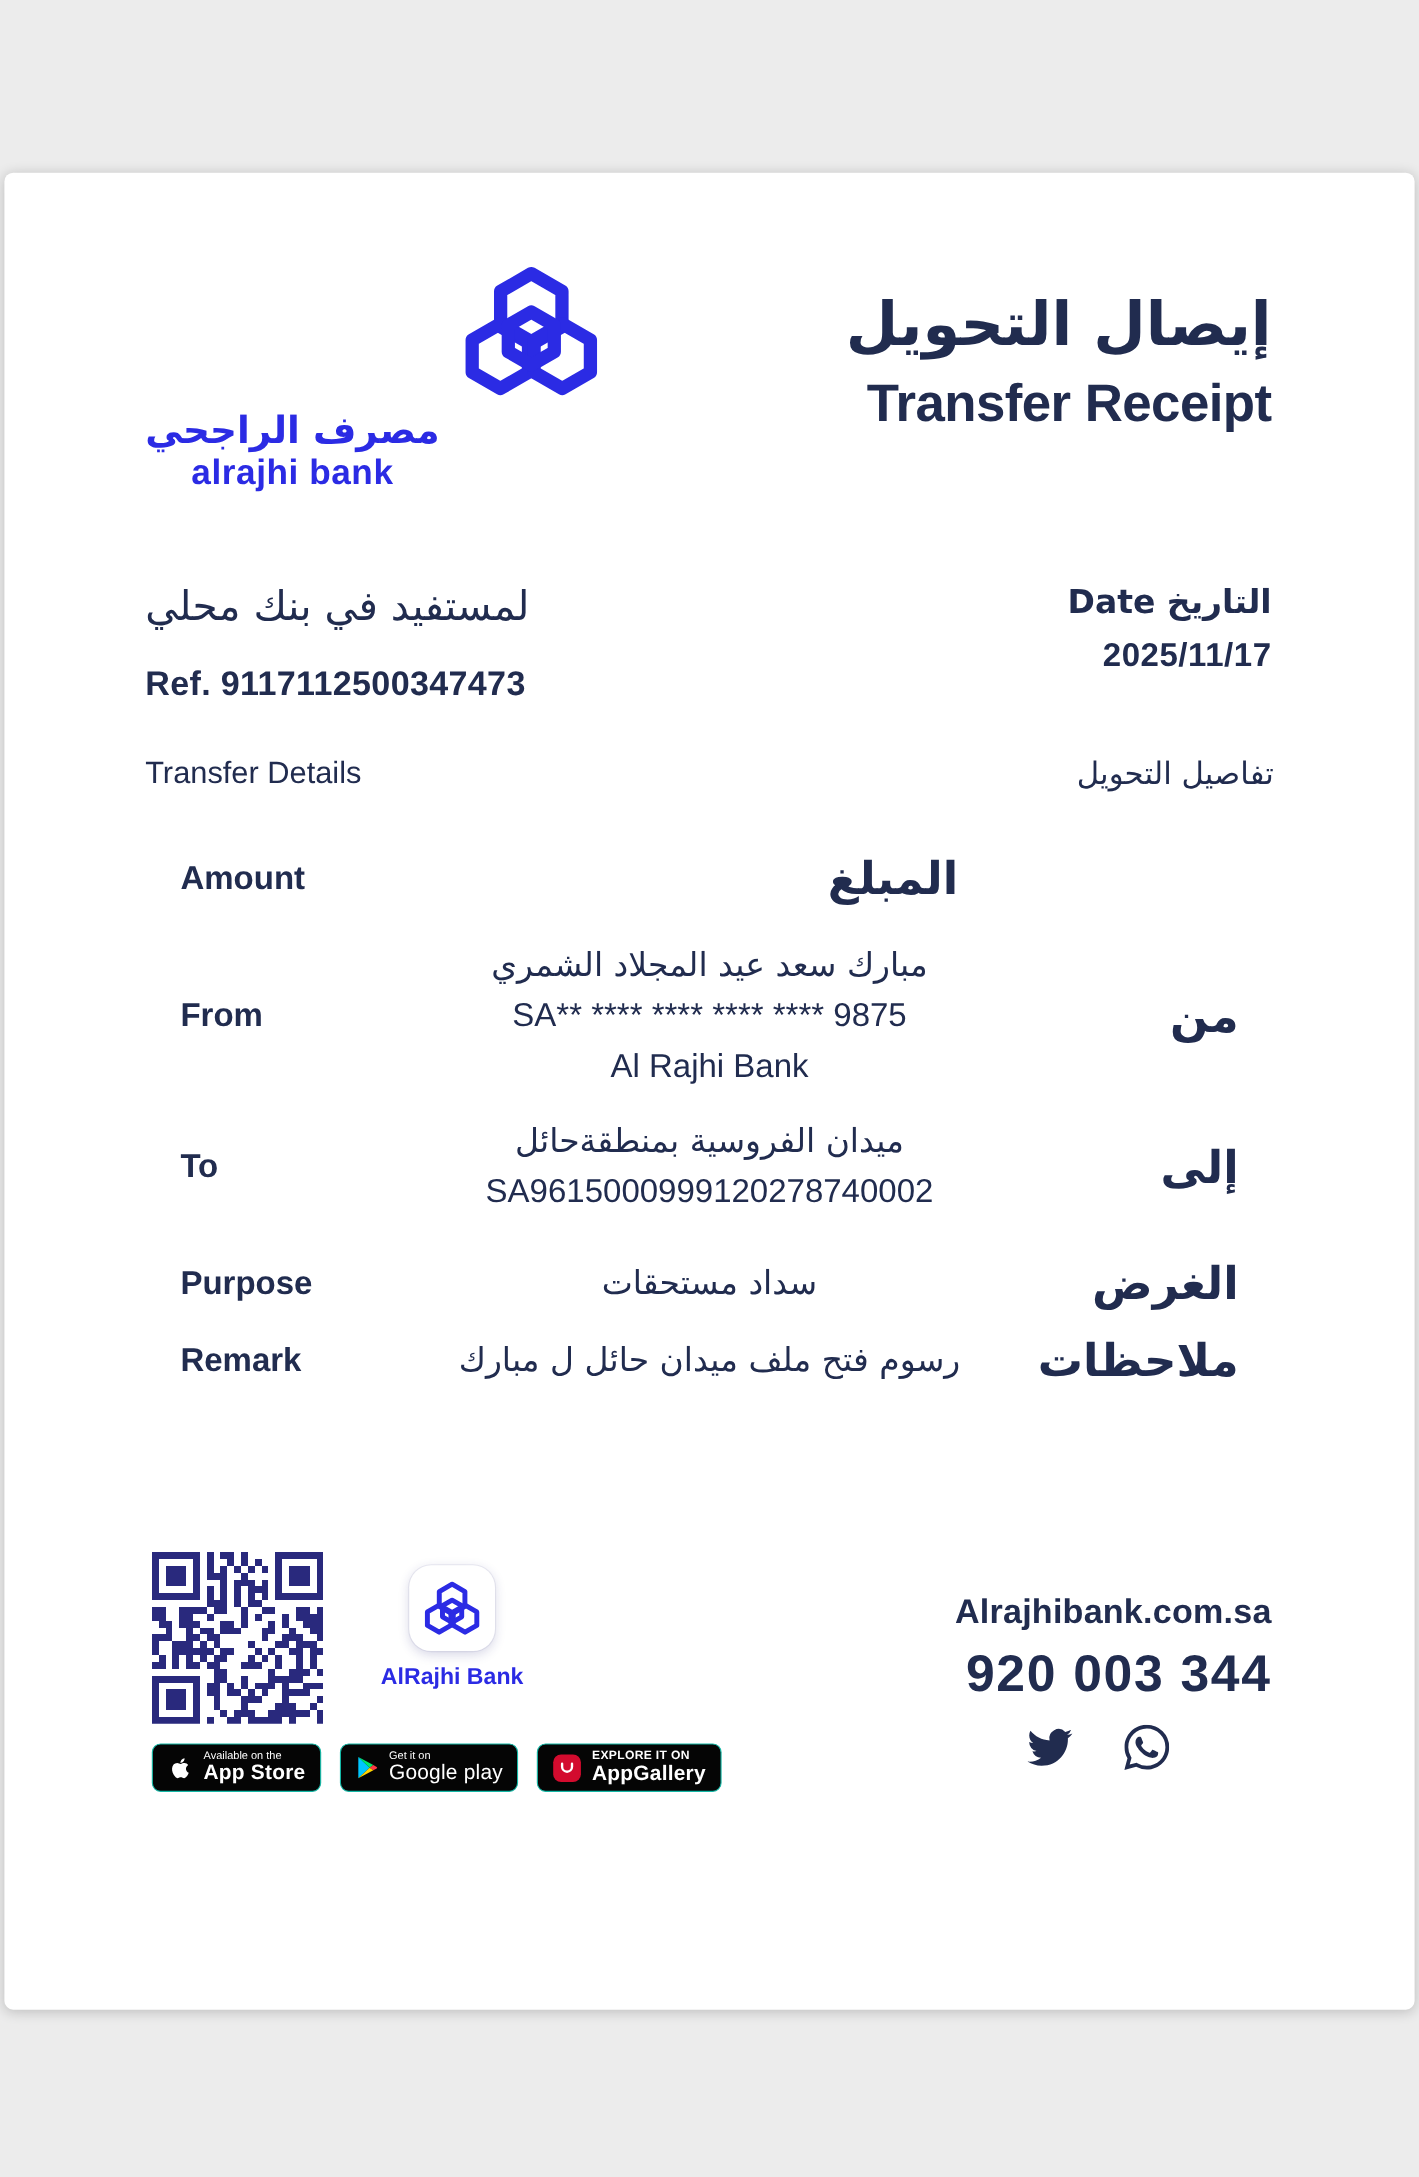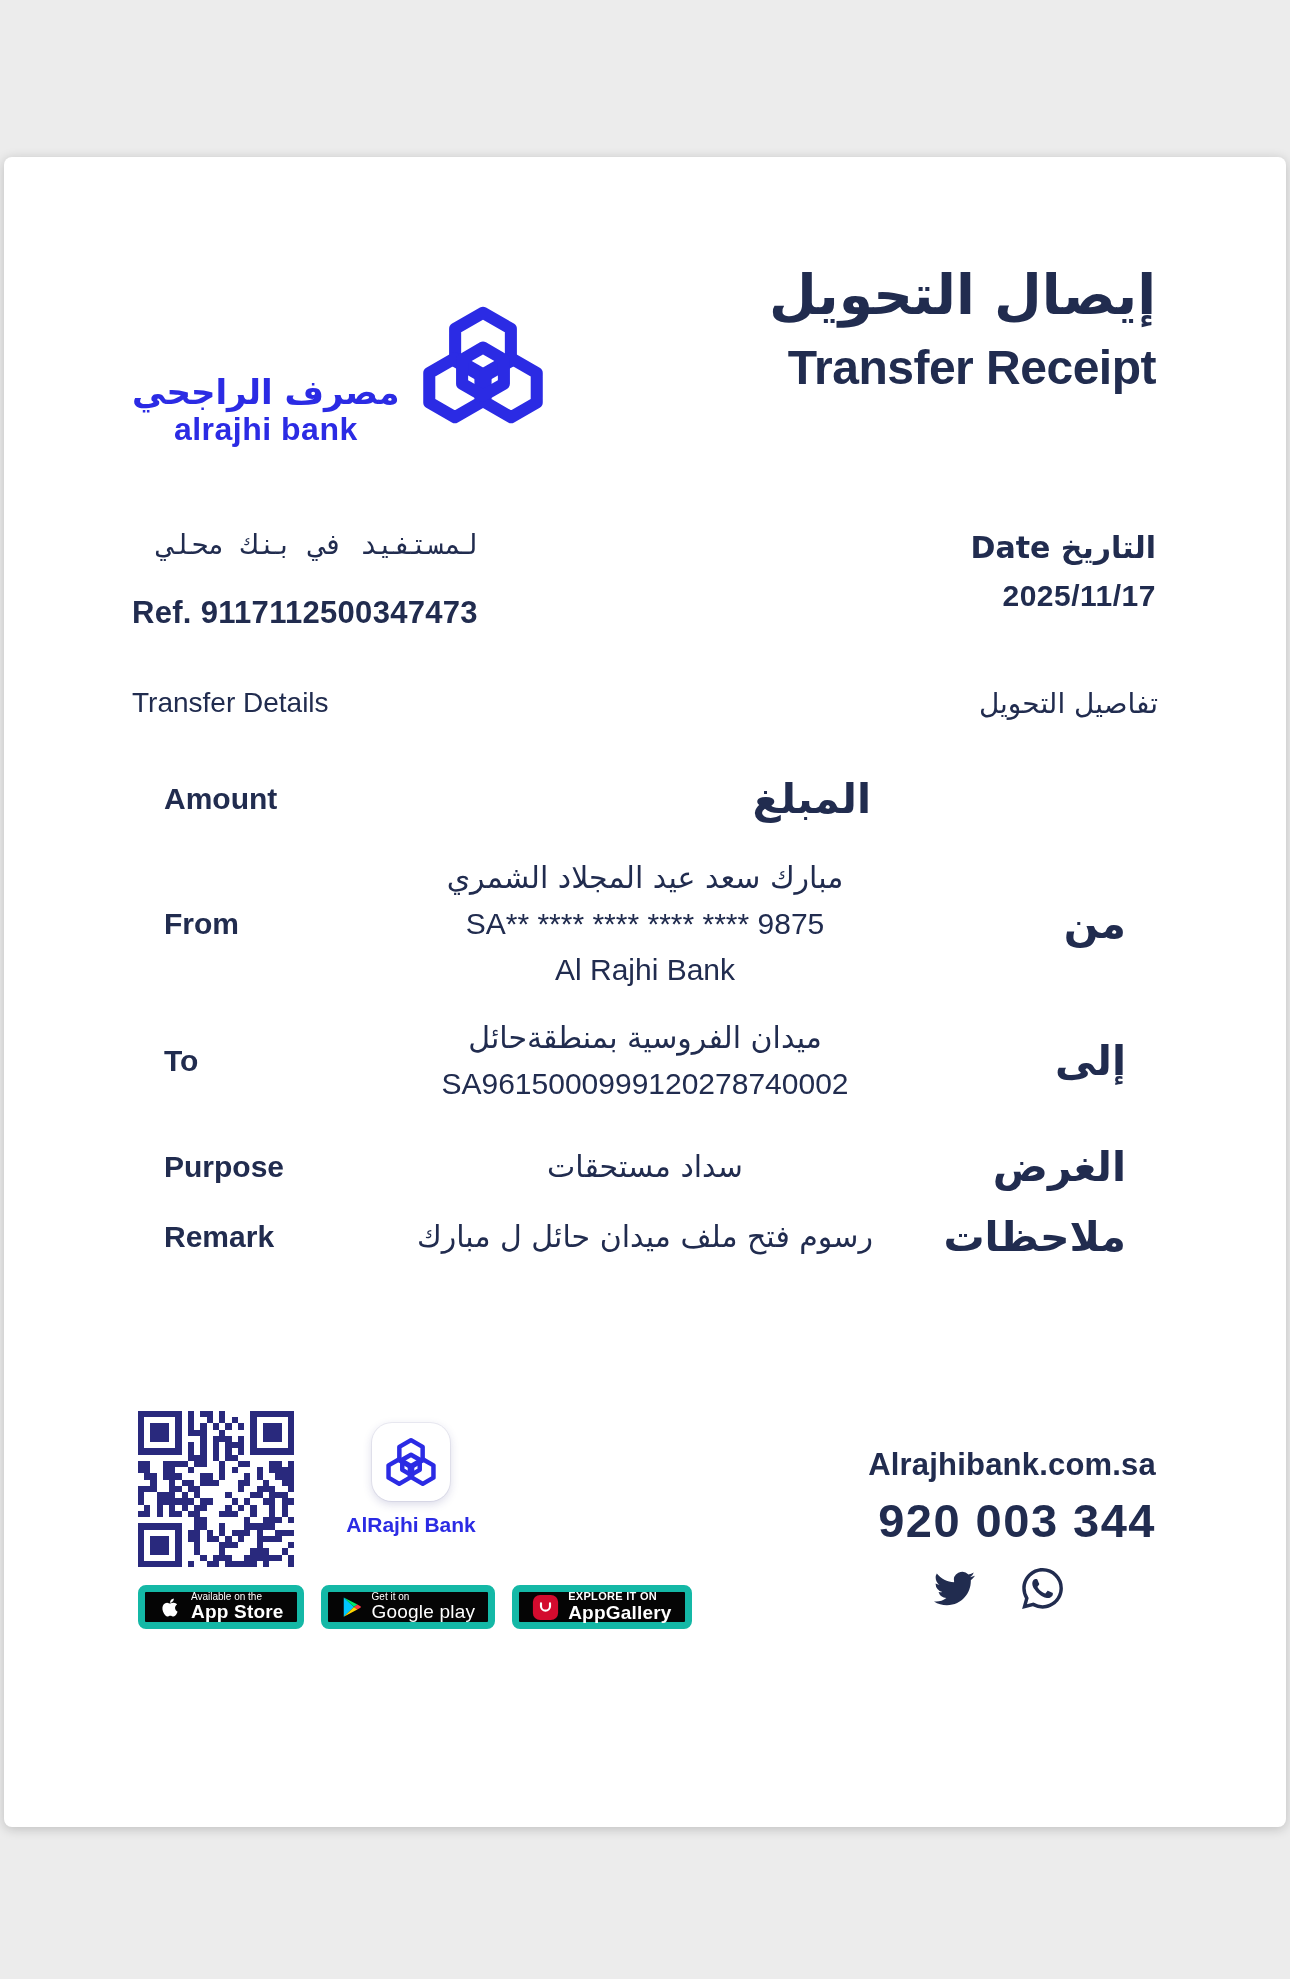--- a/index.html
+++ b/index.html
@@ -15,32 +15,32 @@
     position:relative;
     overflow:hidden;
   }
   .ar{font-family:"DejaVu Sans","Liberation Sans",sans-serif;}
   .card{
     position:absolute; left:4px; top:157px; width:1282px; height:1670px;
     background:var(--card); border-radius:8px;
     box-shadow:0 2px 12px rgba(0,0,0,.20);
   }
   
-  .logo{position:absolute; left:128px; top:60px; display:flex; align-items:flex-end;}
+  .logo{position:absolute; left:128px; top:60px; display:flex; align-items:flex-start;}
   .logo-text{margin-top:158px; text-align:center; color:var(--blue); line-height:1;}
   .logo-ar{font-size:34px; font-weight:700;}
   .logo-en{font-size:32px; font-weight:700; margin-top:4px; letter-spacing:.5px;}
   .emblem-lg{width:134px; height:160px; margin-left:16px; margin-top:4px; color:var(--blue);}
   .titles{position:absolute; right:130px; top:104px; text-align:right;}
   .title-ar{font-size:55px; font-weight:700; line-height:1.25;}
   .title-en{font-size:48px; font-weight:800; letter-spacing:-.5px; margin-top:10px;}
   
   .meta{position:absolute; top:376px; left:128px; right:130px;
         display:flex; justify-content:space-between; align-items:flex-start;}
-  .meta-note{font-size:28px; line-height:1;font-family:Liberation Mono, monospace;}
+  .meta-note{font-size:37px; line-height:1;}
   .meta-ref{font-size:31px; font-weight:600; margin-top:34px; letter-spacing:.3px;}
   .meta-right{text-align:right;}
   .meta-date-label{font-size:30px; font-weight:700; line-height:1;}
   .meta-date-value{font-size:30px; font-weight:700; margin-top:16px; letter-spacing:.5px;}
   
   .row{position:absolute; left:128px; right:128px;}
   .section-row{display:flex; justify-content:space-between; font-size:28px; top:530px;}
   .drow{display:grid; grid-template-columns:255px 1fr 255px; align-items:center;}
   .lab-en{font-size:30px; font-weight:800; padding-left:32px;}
   .lab-ar{font-size:41px; font-weight:700; text-align:right; padding-right:32px;}
@@ -51,21 +51,21 @@
   .footer-left{position:absolute; left:134px; top:1254px; display:flex; align-items:flex-start;}
   .qr{width:156px; height:156px; color:var(--qr);}
   .app-col{margin-left:54px; width:126px; display:flex; flex-direction:column; align-items:center;}
   .app-icon{width:78px; height:78px; margin-top:12px; background:#fff; border-radius:20px;
             box-shadow:0 3px 10px rgba(40,40,120,.18), 0 0 0 1px #f0f0f5;
             display:flex; align-items:center; justify-content:center; color:var(--blue);}
   .app-icon svg{width:56px; height:56px;}
   .app-label{margin-top:12px; font-size:21px; font-weight:700; color:var(--blue); white-space:nowrap;}
   .badges{position:absolute; left:134px; top:1428px; display:flex; gap:17px;}
   .badge{display:flex; align-items:center; gap:9px; background:var(--badge); color:#fff;
-         border-radius:8px; height:44px; padding:0 13px; border:7px solid #14b8a6;}
+         border-radius:8px; height:44px; padding:0 13px; border:1px solid #14b8a6;}
   .badge-txt{line-height:1.05; white-space:nowrap;}
   .b-top{font-size:10px; display:block;}
   .b-top.caps{font-size:11px; font-weight:700; letter-spacing:.3px;}
   .b-bot{font-size:19px; font-weight:700; display:block; letter-spacing:.2px;}
   .b-bot.gp{font-weight:400;}
   
   .footer-right{position:absolute; right:130px; top:1290px; text-align:right;}
   .website{font-size:31px; font-weight:700; letter-spacing:.2px;}
   .phone{font-size:47px; font-weight:800; margin-top:10px; letter-spacing:1.5px;}
   .social{display:flex; justify-content:flex-end; gap:47px; padding-right:93px; margin-top:20px;}

